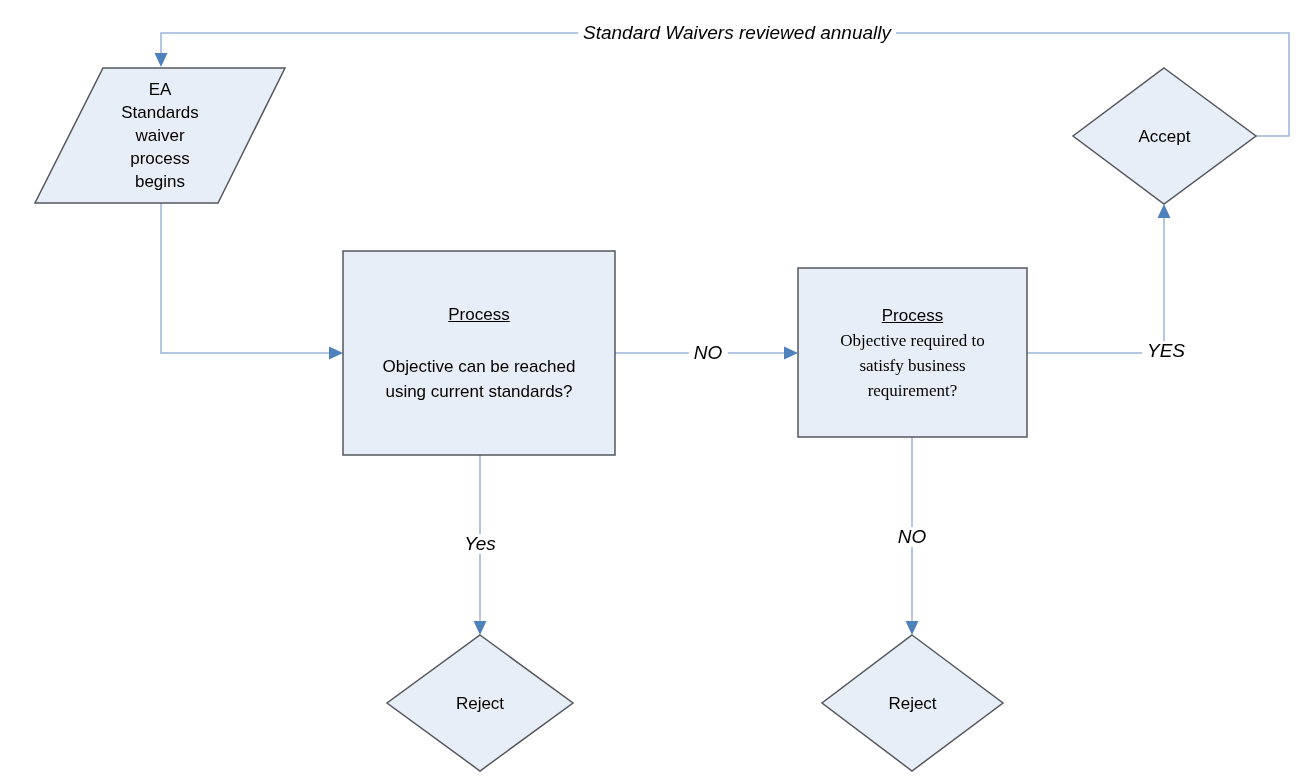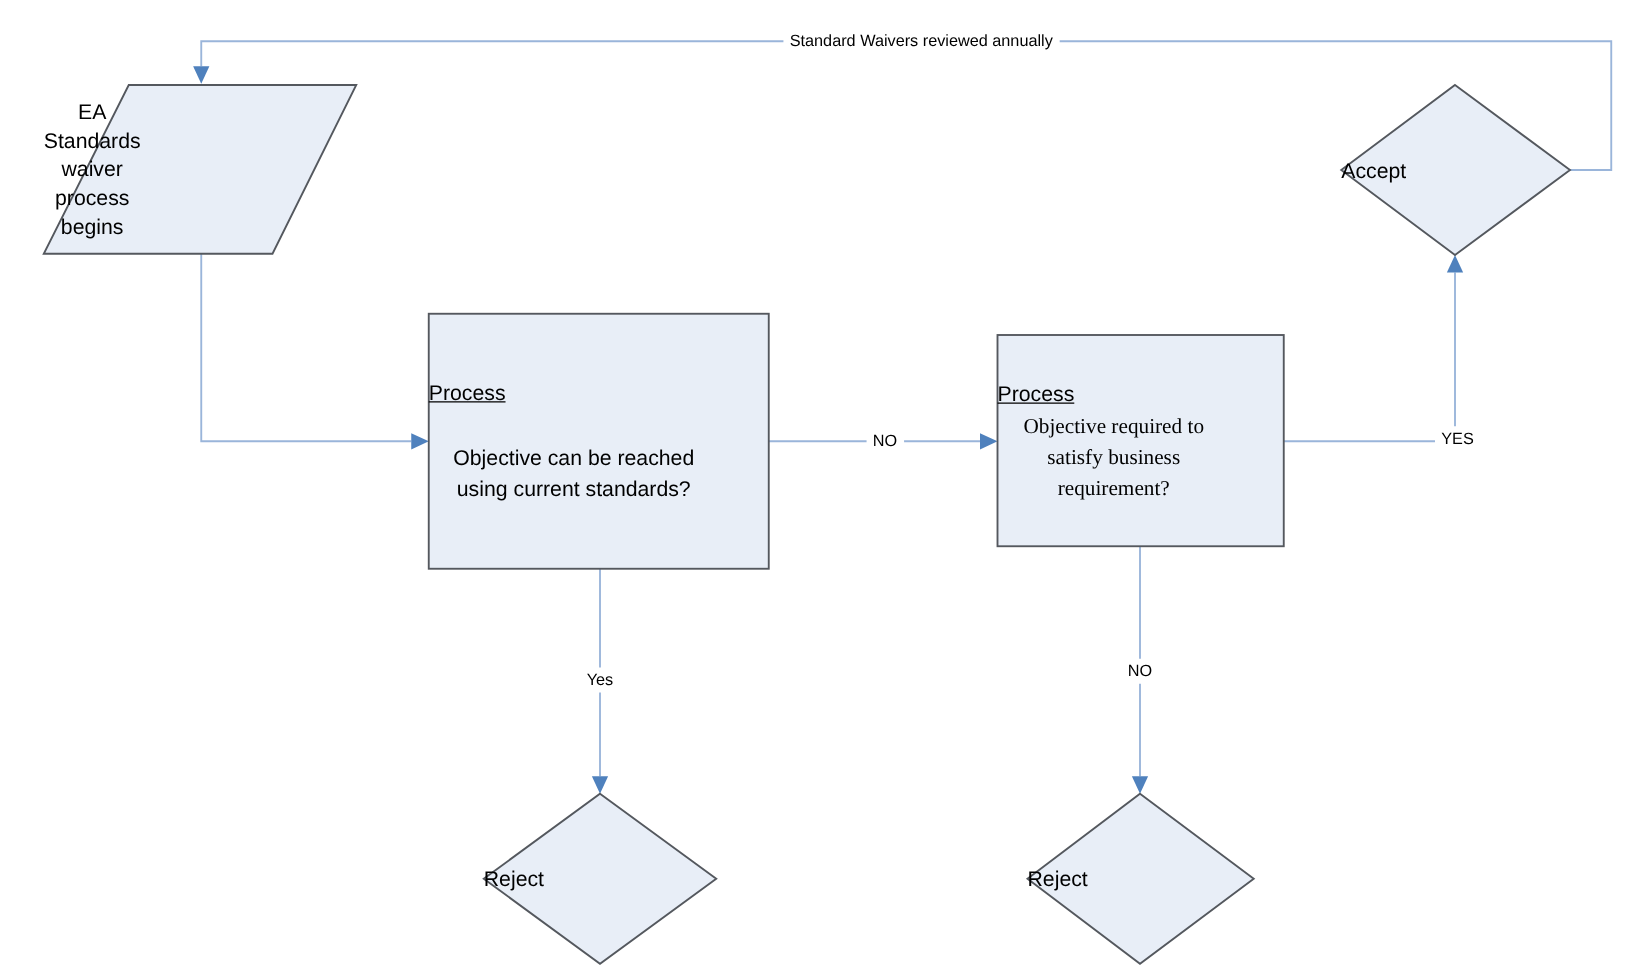--- a/index.html
+++ b/index.html
@@ -20,34 +20,35 @@
     color:var(--label-text);
     overflow:hidden;
   }
   .canvas svg{position:absolute;left:0;top:0;}
   .shape{fill:var(--shape-fill);stroke:var(--shape-border);stroke-width:1.5;}
   .connector{fill:none;stroke:var(--connector);stroke-width:1.5;}
   .arrowhead{fill:var(--arrowhead);stroke:none;}
   .node-label{
     position:absolute;
     display:flex;flex-direction:column;
-    align-items:flex-start;justify-content:center;
+    align-items:center;justify-content:center;
     text-align:center;
     font-size:17px;line-height:25px;
   }
   .node-label .multiline{white-space:pre-line;line-height:23px;}
   .node-label .heading{text-decoration:underline;}
   .node-label .body{line-height:25px;}
   .edge-label{
     position:absolute;
     transform:translate(-50%,-50%);
     background:var(--background);
     padding:0 5px;
-    font-size:13px;line-height:20px;
+    font-size:19px;line-height:20px;
     white-space:nowrap;
+    font-style:italic;
   }
 </style>
 </head>
 <body>
 
 <div class="canvas">
 
   <svg width="1308" height="784" viewBox="0 0 1308 784">
 
     <polyline class="connector" points="1256,136 1289,136 1289,33 161,33 161,53"></polyline>

